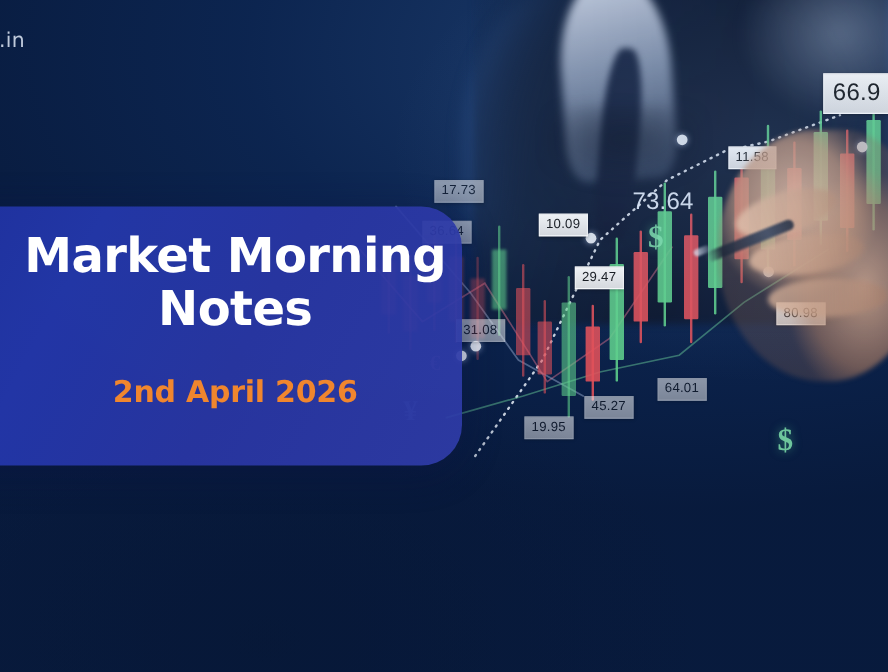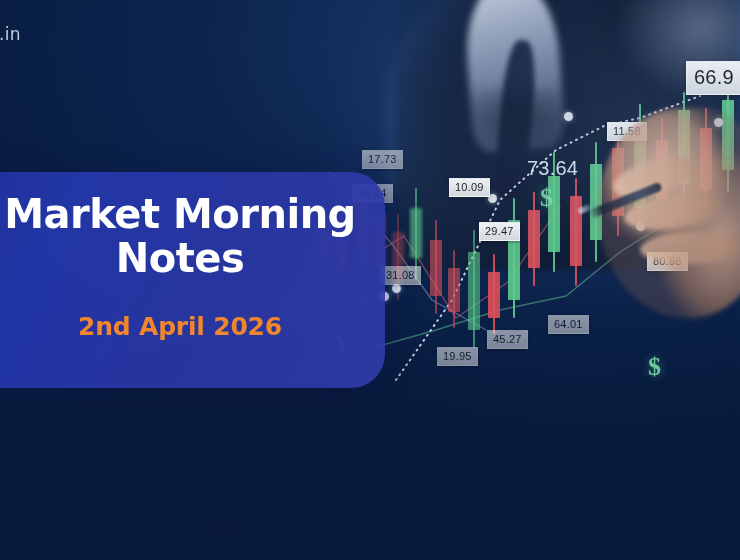--- a/index.html
+++ b/index.html
@@ -176,21 +176,21 @@
     position:absolute;
     left:-120px; top:172px;
     width:505px; height:216px;
     background:linear-gradient(118deg, #1e2fa0 0%, #2438ad 34%, #2a37a6 62%, #2f3ca8 100%);
     opacity:0.93;
     border-radius:0 34px 34px 0;
     box-shadow:0 6px 34px rgba(10,20,70,0.45);
   }
   .panel-inner {
     position:absolute;
-    left:0; top:172px; width:386px; height:216px;
+    left:16px; top:172px; width:386px; height:216px;
     padding-left:0;
   }
   .title {
     position:absolute;
     left:-26px; top:20px;
     width:412px;
     color:#ffffff;
     font-size:40px;
     line-height:44px;
     font-weight:700;

